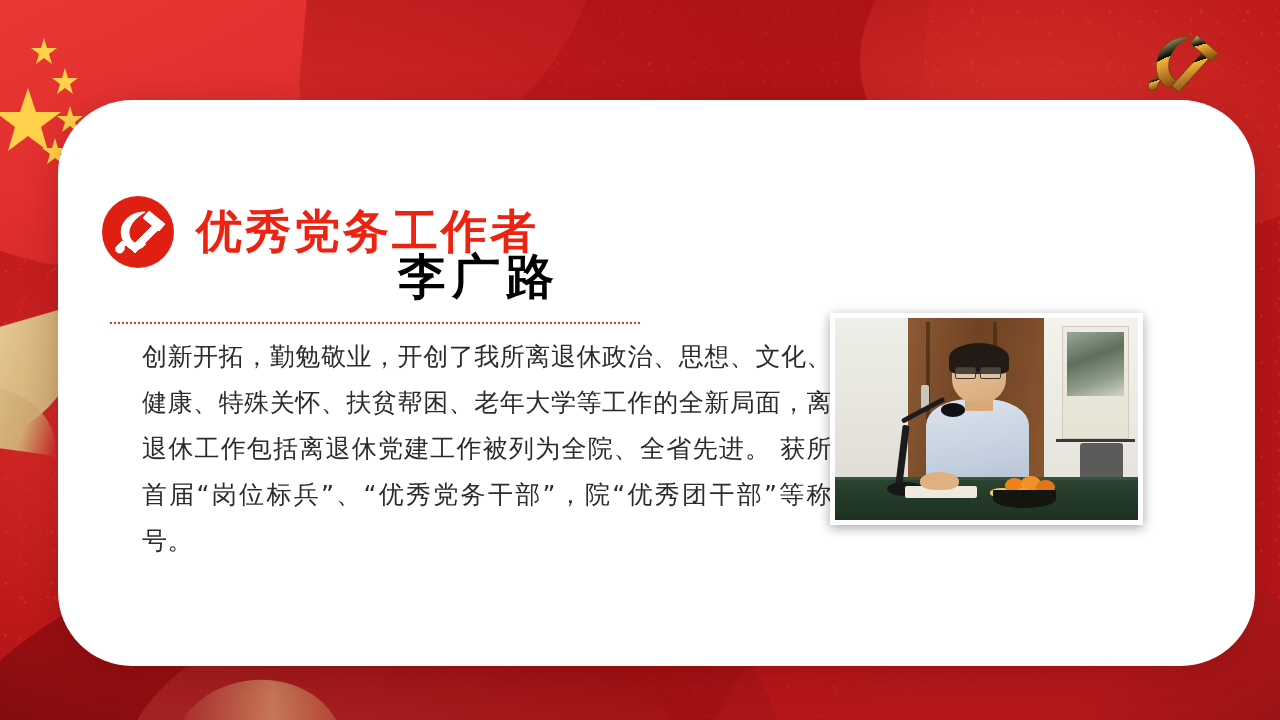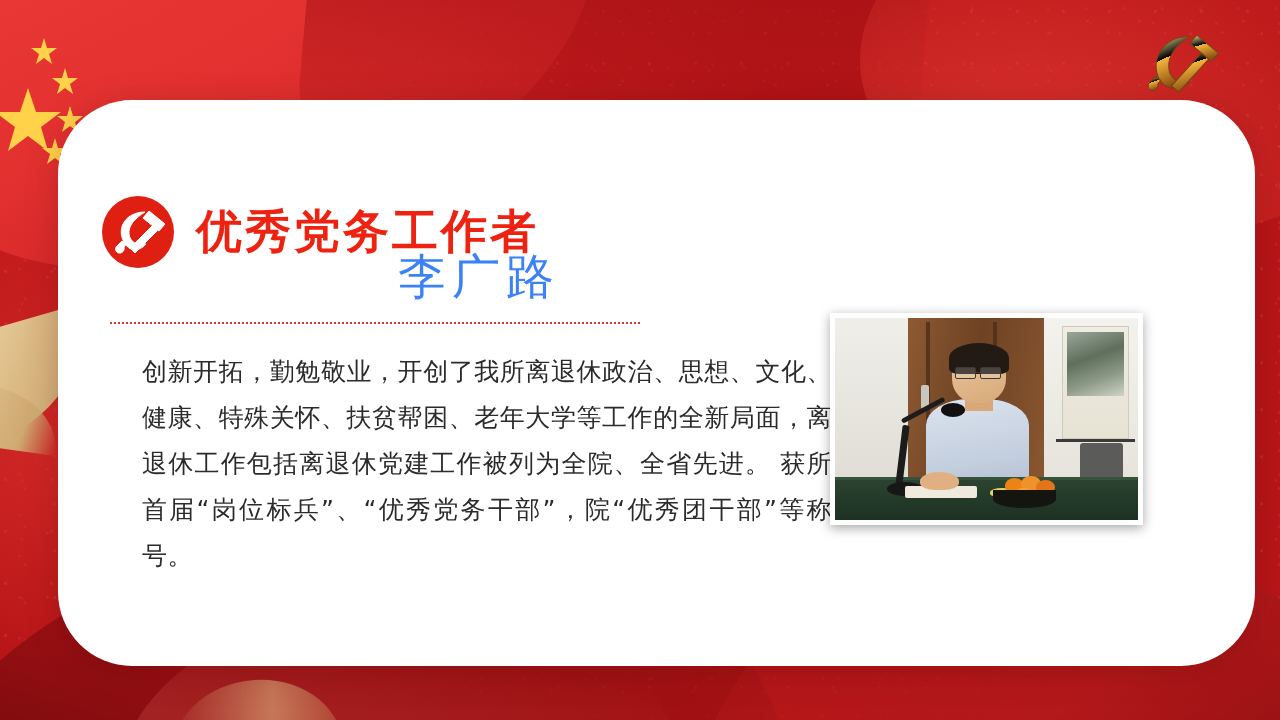--- a/index.html
+++ b/index.html
@@ -150,24 +150,24 @@
     color:#ee2211;
     line-height:1;
     white-space:nowrap;
     text-align:right;
   }
 
   .title-name {
     position:absolute;
     left:340px; top:153px;
     font-family:"Liberation Serif", "DejaVu Serif", serif;
-    font-weight:normal;
+    font-weight:bold;
     font-size:48px;
     letter-spacing:6px;
-    color:#3b82f6;
+    color:#000000;
     line-height:1;
     white-space:nowrap;
   }
 
   .divider {
     position:absolute;
     left:52px; top:222px;
     width:530px; height:0;
     border-top:2px dotted #d4362c;
   }
@@ -177,21 +177,20 @@
     position:absolute;
     left:84px; top:234px;
     width:690px;
     font-family:"DejaVu Sans", "Liberation Sans", sans-serif;
     font-size:25px;
     line-height:46px;
     color:#2b2b2b;
     text-align:justify;
     letter-spacing:.5px;
     white-space:pre-wrap;
-    margin-top:15px;
   }
 
   
   .photo-frame {
     position:absolute;
     left:772px; top:213px;
     width:313px; height:212px;
     background:#ffffff;
     padding:5px;
     box-shadow:0 3px 11px rgba(0,0,0,.35);

